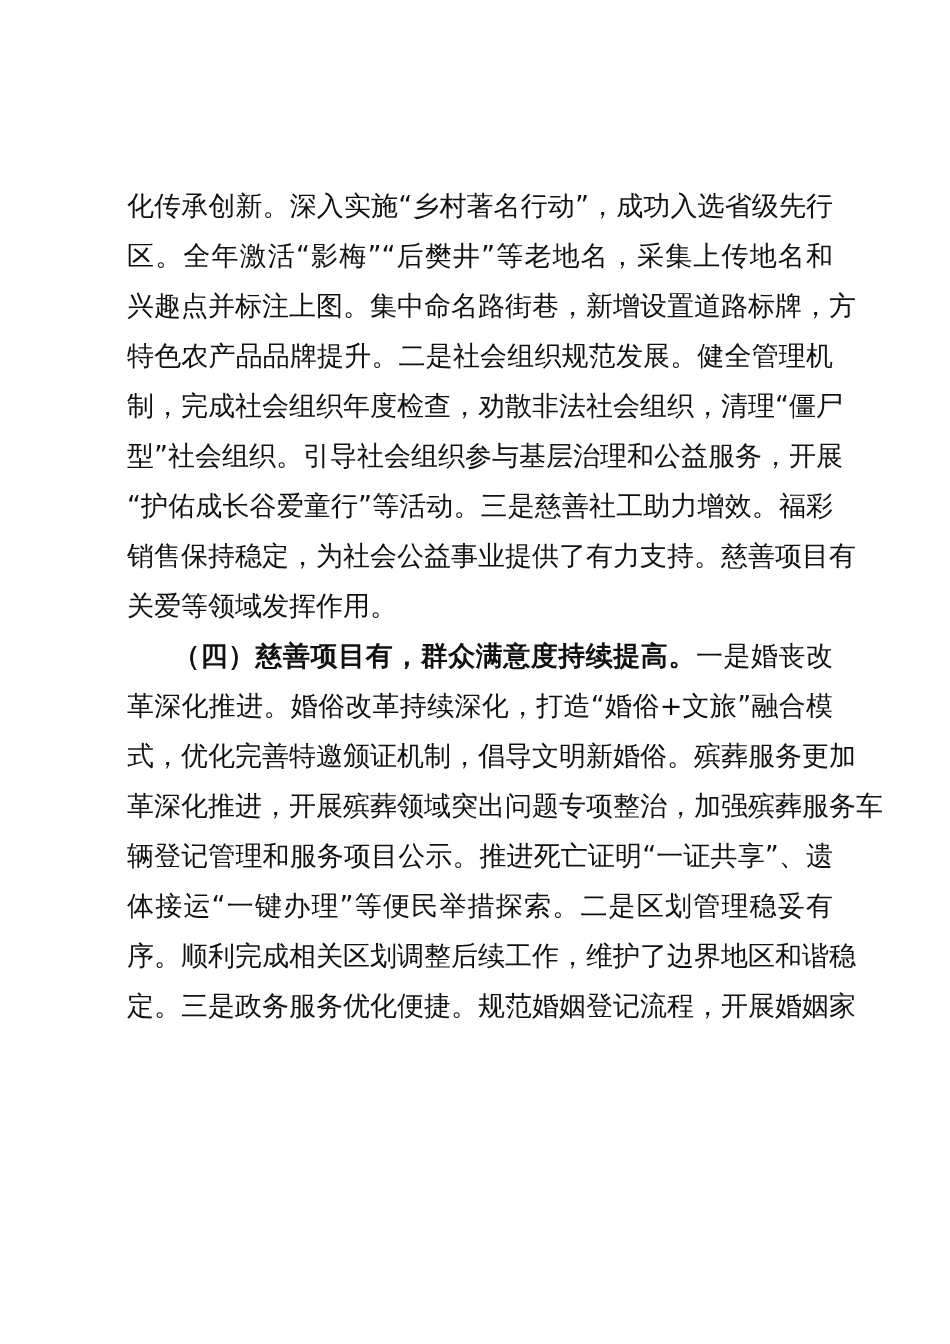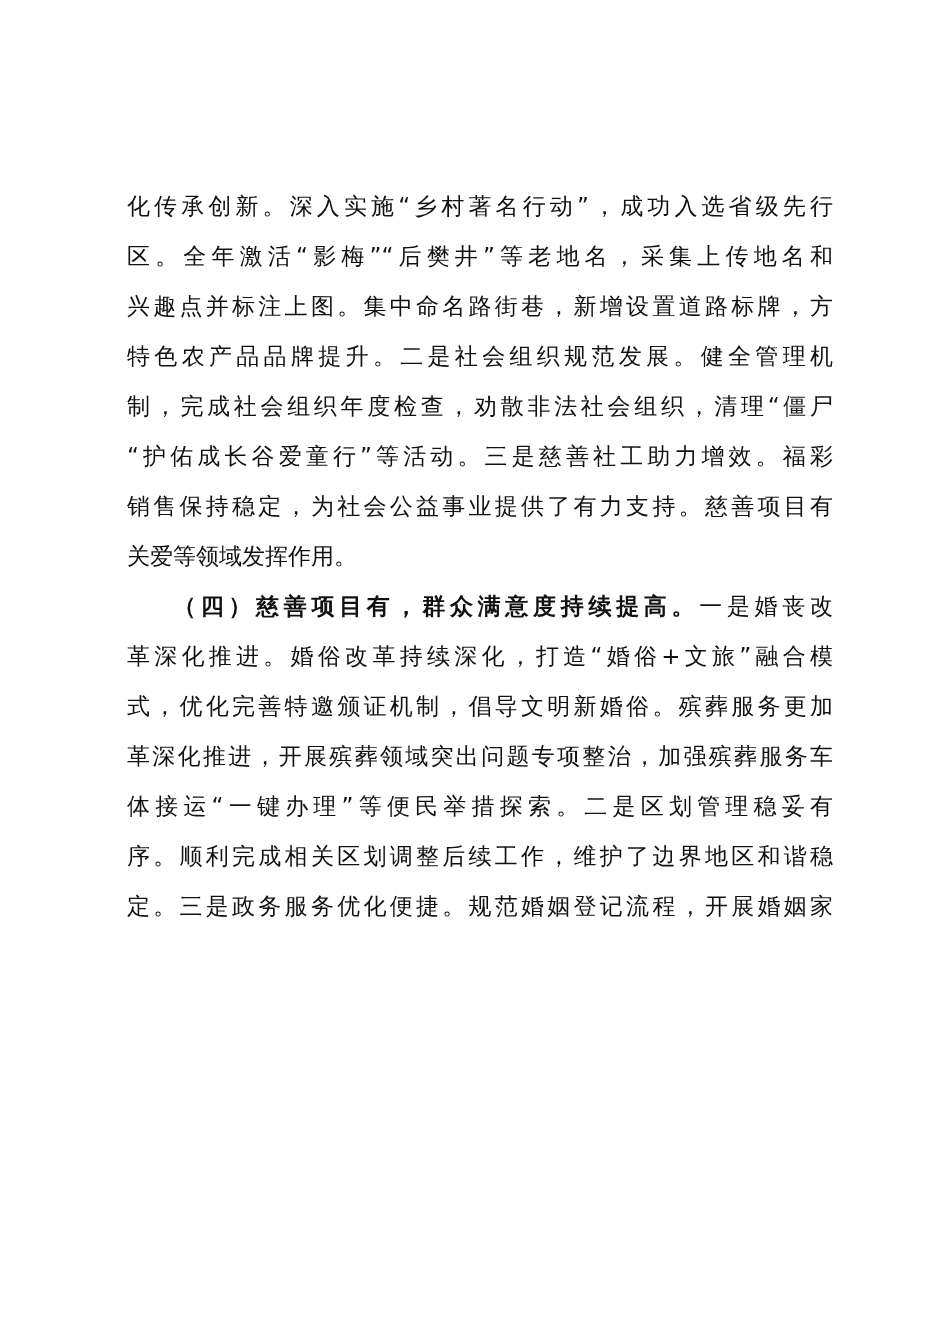--- a/index.html
+++ b/index.html
@@ -3,47 +3,49 @@
 <meta charset="utf-8">
 <style>
   html, body { margin: 0; padding: 0; background: #ffffff; }
   body { width: 950px; height: 1344px; position: relative; overflow: hidden; }
   .page {
     position: absolute;
     left: 127px;
     top: 181px;
     width: 706px;
     font-family: "DejaVu Sans", "Liberation Sans", sans-serif;
-    font-size: 23px;
+    font-size: 27px;
     line-height: 50px;
     color: #111111;
     text-align: justify;
     text-align-last: justify;
   }
   .line { display: block; height: 50px; white-space: nowrap; overflow: visible; }
   .line.last { text-align-last: left; }
   .indent { padding-left: 46px; }
   .bold { font-weight: bold; }
 </style>
 </head>
 <body>
 
 <div class="page">
   <div>
     <span class="line">化传承创新。深入实施“乡村著名行动”，成功入选省级先行</span>
     <span class="line">区。全年激活“影梅”“后樊井”等老地名，采集上传地名和</span>
     <span class="line">兴趣点并标注上图。集中命名路街巷，新增设置道路标牌，方</span>
     <span class="line">特色农产品品牌提升。二是社会组织规范发展。健全管理机</span>
     <span class="line">制，完成社会组织年度检查，劝散非法社会组织，清理“僵尸</span>
+    <span class="line">型”社会组织。引导社会组织参与基层治理和公益服务，开展</span>
     <span class="line">“护佑成长谷爱童行”等活动。三是慈善社工助力增效。福彩</span>
     <span class="line">销售保持稳定，为社会公益事业提供了有力支持。慈善项目有</span>
     <span class="line last">关爱等领域发挥作用。</span>
   </div>
   <div>
     <span class="line indent"><span class="bold">（四）慈善项目有，群众满意度持续提高。</span><span>一是婚丧改</span></span>
     <span class="line">革深化推进。婚俗改革持续深化，打造“婚俗+文旅”融合模</span>
     <span class="line">式，优化完善特邀颁证机制，倡导文明新婚俗。殡葬服务更加</span>
     <span class="line">革深化推进，开展殡葬领域突出问题专项整治，加强殡葬服务车</span>
+    <span class="line">辆登记管理和服务项目公示。推进死亡证明“一证共享”、遗</span>
     <span class="line">体接运“一键办理”等便民举措探索。二是区划管理稳妥有</span>
     <span class="line">序。顺利完成相关区划调整后续工作，维护了边界地区和谐稳</span>
     <span class="line">定。三是政务服务优化便捷。规范婚姻登记流程，开展婚姻家</span>
   </div>
 </div>
 
 </body></html>

